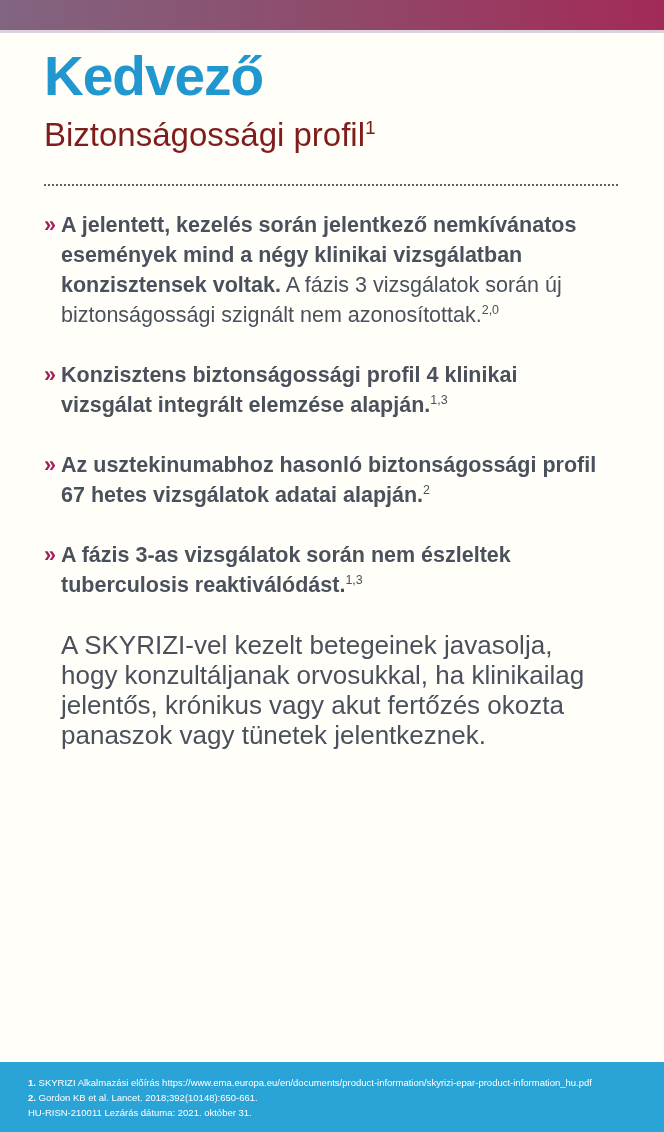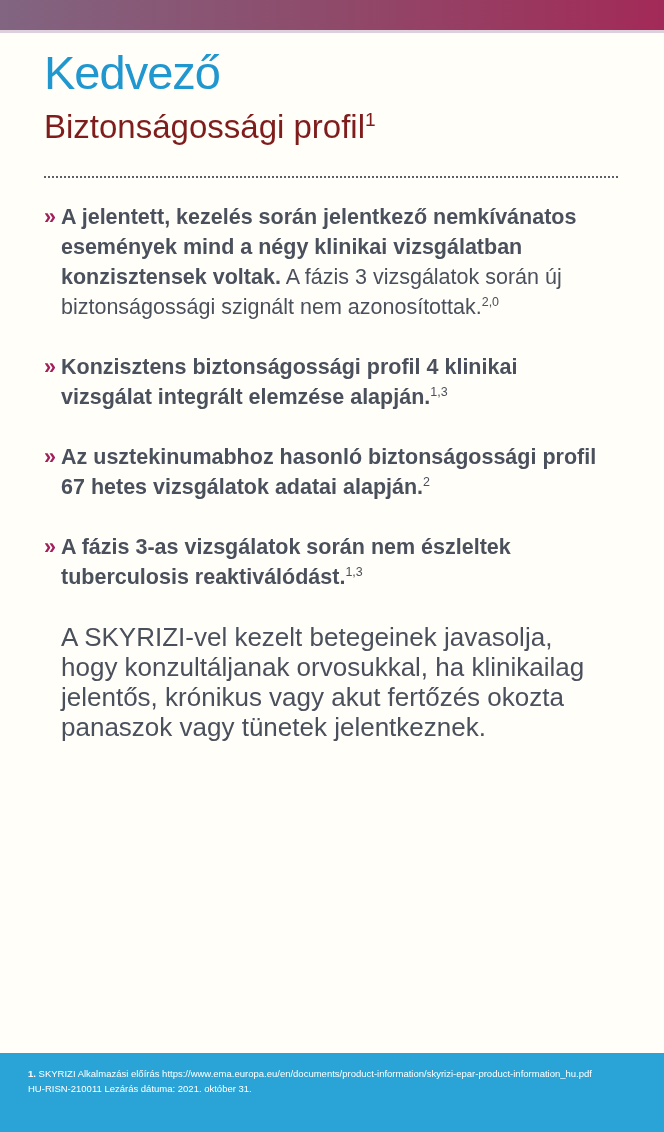--- a/index.html
+++ b/index.html
@@ -12,23 +12,23 @@
     overflow:hidden;
   }
   .top-bar {
     height:30px;
     background:linear-gradient(to right,#816581 0%,#8f4a6a 50%,#a32a58 100%);
   }
   .top-bar-edge { height:3px; background:#ddd0dc; }
 
   .title {
     margin:16px 0 8px 44px;
-    font-size:47px;
+    font-size:55px;
     line-height:1.0;
-    font-weight:400;
+    font-weight:700;
     color:#2197cf;
     letter-spacing:-1px;
   }
   .subtitle {
     margin:13px 0 0 44px;
     font-size:33px;
     line-height:1.1;
     font-weight:400;
     color:#7f1d1d;
   }
@@ -66,21 +66,21 @@
   .para {
     margin-left:17px;
     font-size:26px;
     line-height:30px;
     font-weight:400;
   }
 
   .footer {
     position:absolute;
     left:0; right:0; bottom:0;
-    height:79px;
+    height:70px;
     background:#2aa4d6;
     color:#ffffff;
     padding:13px 20px 0 28px;
     font-size:9.5px;
     line-height:15px;
   }
   .footer .ref-num { font-weight:700; }
 </style>
 </head>
 <body>
@@ -111,14 +111,15 @@
   <div class="bullet">
     <span class="marker">»</span><span class="bold">A fázis 3-as vizsgálatok során nem észleltek tuberculosis reaktiválódást.</span><span class="regular"></span><sup class="sup">1,3</sup>
   </div>
 
   <p class="para">A SKYRIZI-vel kezelt betegeinek javasolja, hogy konzultáljanak orvosukkal, ha klinikailag jelentős, krónikus vagy akut fertőzés okozta panaszok vagy tünetek jelentkeznek.</p>
 
 </div>
 
 <div class="footer">
   <div><span class="ref-num">1.</span><span> SKYRIZI Alkalmazási előírás https://www.ema.europa.eu/en/documents/product-information/skyrizi-epar-product-information_hu.pdf</span></div>
+  <div><span class="ref-num">2.</span><span> Gordon KB et al. Lancet. 2018;392(10148):650-661.</span></div>
   <div>HU-RISN-210011 Lezárás dátuma: 2021. október 31.</div>
 </div>
 
 </body></html>

